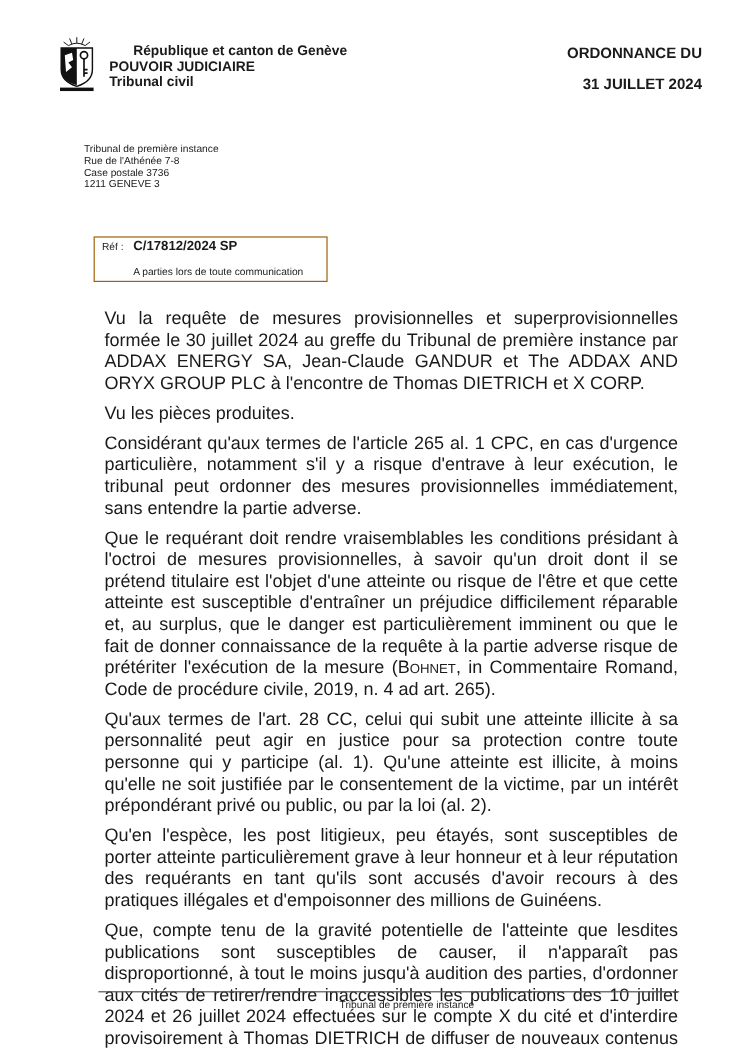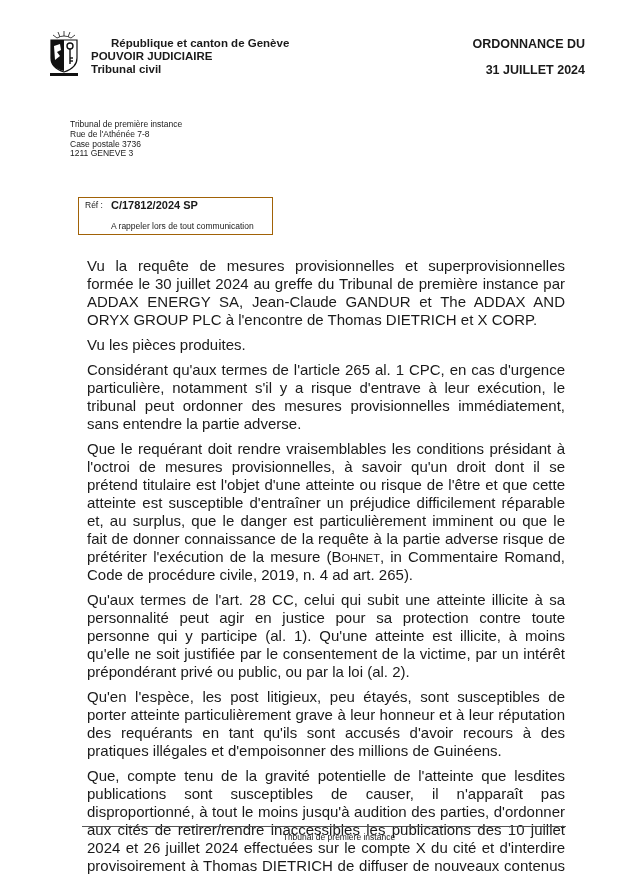--- a/index.html
+++ b/index.html
@@ -66,21 +66,21 @@
 <div class="abs addr">
   <div>Tribunal de première instance</div>
   <div>Rue de l'Athénée 7-8</div>
   <div>Case postale 3736</div>
   <div>1211 GENEVE 3</div>
 </div>
 
 <div class="abs ref-box">
   <span class="abs ref-label">Réf :</span>
   <span class="abs ref-num">C/17812/2024 SP</span>
-  <span class="abs ref-note">A rappeler lors de tout communication</span>
+  <span class="abs ref-note">A parties lors de toute communication</span>
 </div>
 
 <div class="abs body-text">
   <p>Vu la requête de mesures provisionnelles et superprovisionnelles formée le 30 juillet 2024 au greffe du Tribunal de première instance par ADDAX ENERGY SA, Jean-Claude GANDUR et The ADDAX AND ORYX GROUP PLC à l'encontre de Thomas DIETRICH et X CORP.</p>
   <p>Vu les pièces produites.</p>
   <p>Considérant qu'aux termes de l'article 265 al. 1 CPC, en cas d'urgence particulière, notamment s'il y a risque d'entrave à leur exécution, le tribunal peut ordonner des mesures provisionnelles immédiatement, sans entendre la partie adverse.</p>
   <p><span>Que le requérant doit rendre vraisemblables les conditions présidant à l'octroi de mesures provisionnelles, à savoir qu'un droit dont il se prétend titulaire est l'objet d'une atteinte ou risque de l'être et que cette atteinte est susceptible d'entraîner un préjudice difficilement réparable et, au surplus, que le danger est particulièrement imminent ou que le fait de donner connaissance de la requête à la partie adverse risque de prétériter l'exécution de la mesure (</span><span class="small-caps">Bohnet</span><span>, in Commentaire Romand, Code de procédure civile, 2019, n. 4 ad art. 265).</span></p>
   <p>Qu'aux termes de l'art. 28 CC, celui qui subit une atteinte illicite à sa personnalité peut agir en justice pour sa protection contre toute personne qui y participe (al. 1). Qu'une atteinte est illicite, à moins qu'elle ne soit justifiée par le consentement de la victime, par un intérêt prépondérant privé ou public, ou par la loi (al. 2).</p>
   <p>Qu'en l'espèce, les post litigieux, peu étayés, sont susceptibles de porter atteinte particulièrement grave à leur honneur et à leur réputation des requérants en tant qu'ils sont accusés d'avoir recours à des pratiques illégales et d'empoisonner des millions de Guinéens.</p>
   <p>Que, compte tenu de la gravité potentielle de l'atteinte que lesdites publications sont susceptibles de causer, il n'apparaît pas disproportionné, à tout le moins jusqu'à audition des parties, d'ordonner aux cités de retirer/rendre inaccessibles les publications des 10 juillet 2024 et 26 juillet 2024 effectuées sur le compte X du cité et d'interdire provisoirement à Thomas DIETRICH de diffuser de nouveaux contenus laissant entendre que les requérants adopteraient ou auraient adopté un comportement illicite en lien avec l'obtention du marché d'approvisionnement de carburant en Guinée, la livraison de carburant prétendument toxique et/ou frelaté, le refus de</p>

